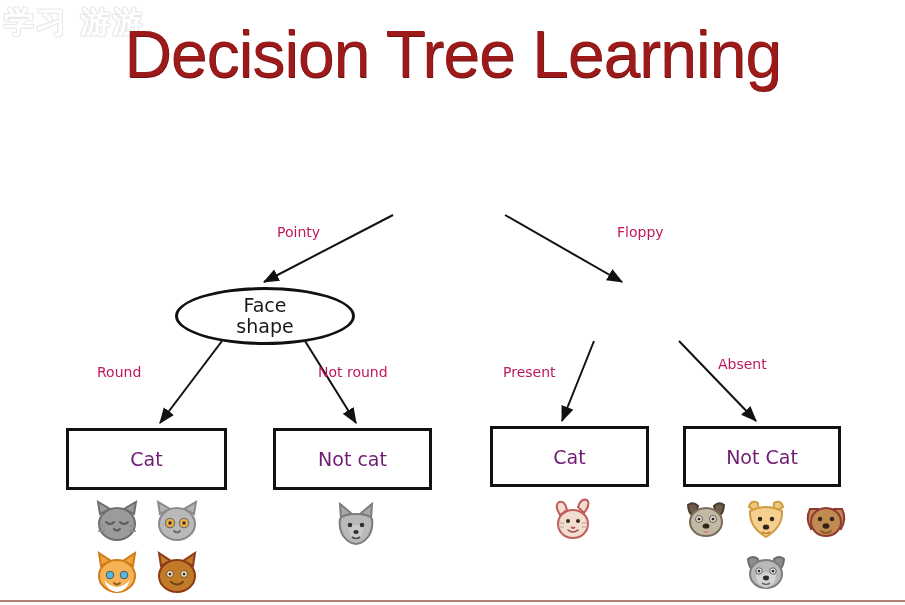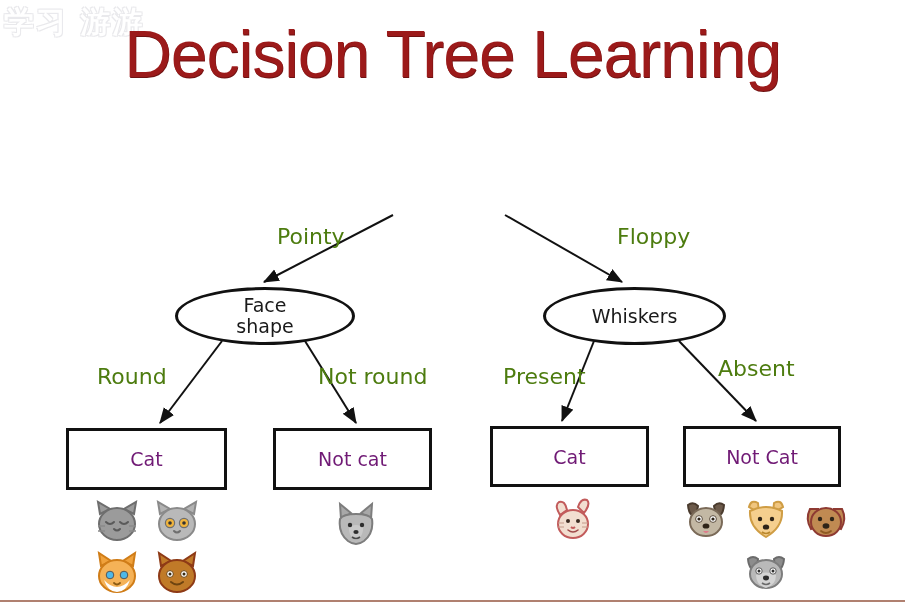--- a/index.html
+++ b/index.html
@@ -85,22 +85,22 @@
     justify-content: center;
     font-family: "DejaVu Sans", sans-serif;
     font-size: 19px;
     color: #701a75;
     box-sizing: border-box;
   }
 
   .edge-label {
     position: absolute;
     font-family: "DejaVu Sans", sans-serif;
-    font-size: 22px;
-    color: #4d7c0f;
+    font-size: 14px;
+    color: #be185d;
     white-space: nowrap;
   }
 
   
   .emoji-group {
     position: absolute;
     display: flex;
     flex-wrap: wrap;
     gap: 4px 8px;
     justify-content: center;
@@ -157,23 +157,20 @@
 
   <div class="edge-label" style="left:277px; top:224px;">
     <span>Pointy</span>
   </div>
   <div class="edge-label" style="left:577px; top:224px;margin-left:40px;">
     <span>Floppy</span>
   </div>
 
   <div class="ellipse-node" style="left:175px; top:287px; width:180px; height:58px;">
     <span style="display:block; max-width:90px;">Face shape</span>
-  </div>
-  <div class="ellipse-node" style="left:543px; top:287px; width:183px; height:58px;">
-    <span>Whiskers</span>
   </div>
 
   <div class="edge-label" style="left:97px; top:364px;">
     <span>Round</span>
   </div>
   <div class="edge-label" style="left:318px; top:364px;">
     <span>Not round</span>
   </div>
   <div class="edge-label" style="left:503px; top:364px;">
     <span>Present</span>

